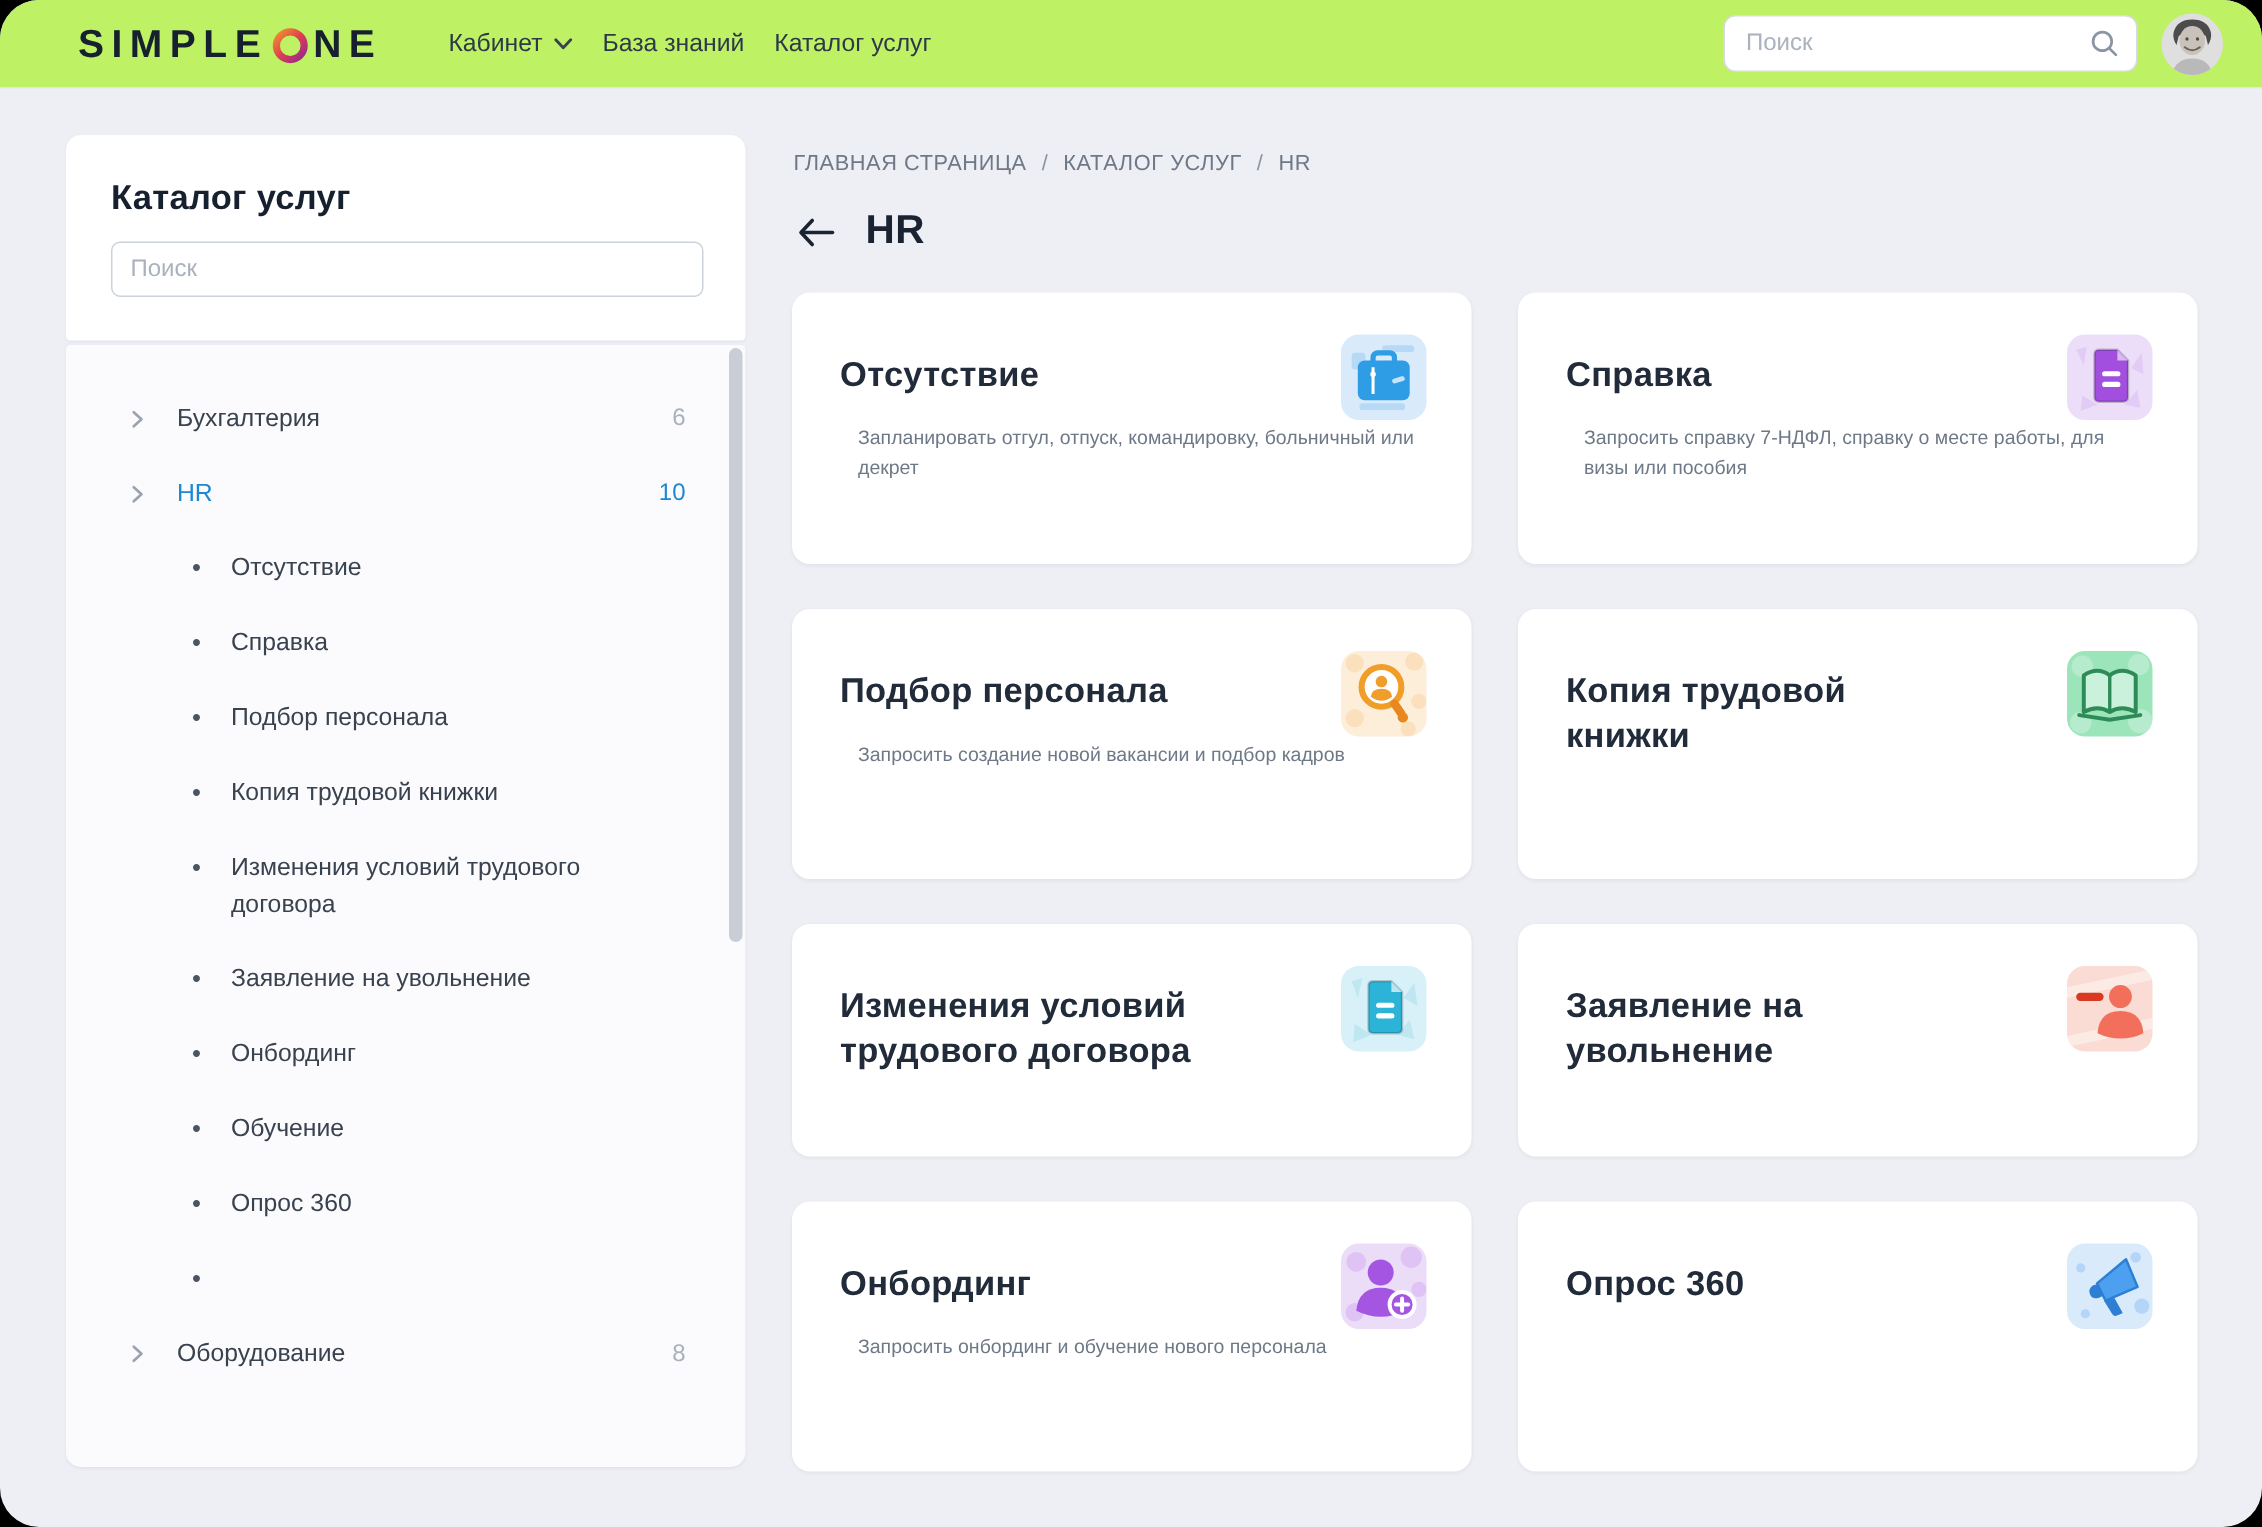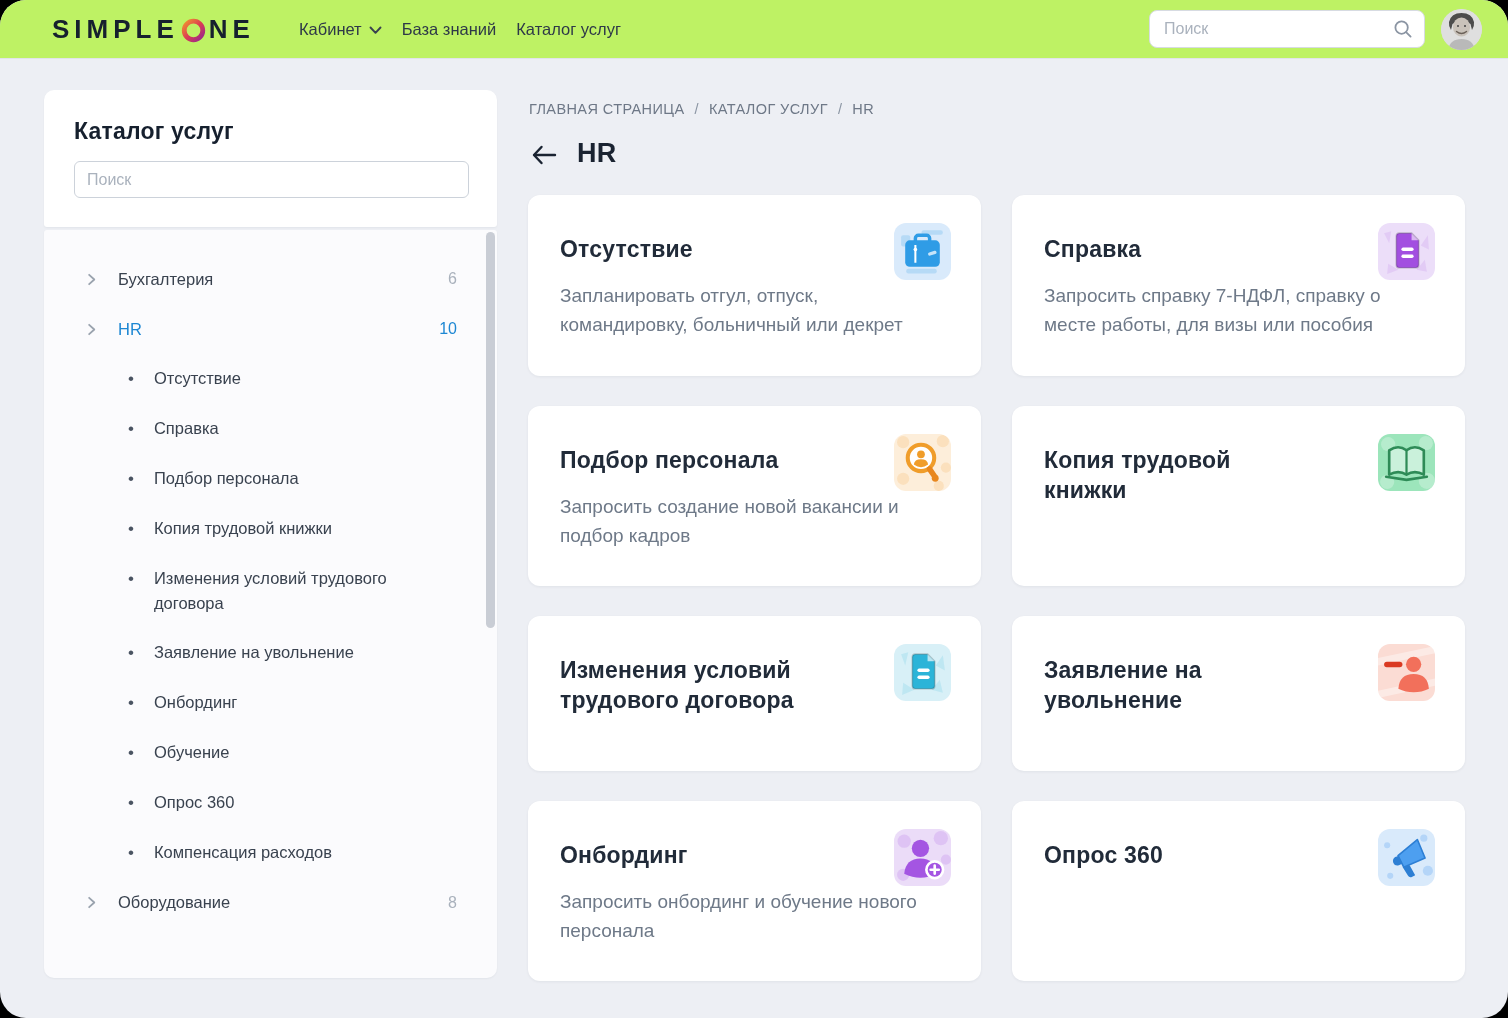--- a/index.html
+++ b/index.html
@@ -40,21 +40,21 @@
   .breadcrumb{position:absolute;left:529px;top:101px;display:flex;align-items:center;gap:10px;font-size:14.5px;color:#6e7887;letter-spacing:.4px;}
   .breadcrumb .crumb{cursor:pointer;white-space:nowrap;}
   .breadcrumb .sep{color:#8b95a3;}
   .title-row{position:absolute;left:531px;top:138px;display:flex;align-items:center;gap:20px;}
   .title-row .back{display:flex;cursor:pointer;margin-top:2px;}
   .title-row h1{margin:0;font-size:27px;font-weight:700;color:#1a2331;letter-spacing:.3px;}
 
   .cards{position:absolute;left:528px;top:195px;width:937px;display:grid;grid-template-columns:1fr 1fr;column-gap:31px;grid-template-rows:181px 180px 155px 180px;row-gap:30px;}
   .card{position:relative;background:#fff;border-radius:12px;padding:34px 32px 0 32px;box-shadow:0 1px 3px rgba(25,35,55,.06);cursor:pointer;}
   .card-title{margin:0;padding-top:5px;max-width:272px;font-size:23px;font-weight:700;color:#212b39;line-height:1.32;letter-spacing:.2px;}
-  .card-desc{margin:18px 0 0 0;max-width:398px;font-size:19px;color:#6e7988;line-height:1.52;}
+  .card-desc{margin:18px 0 0 12px;max-width:398px;font-size:13px;color:#6e7988;line-height:1.52;}
   .card-icon{position:absolute;top:28px;right:30px;width:57px;height:57px;border-radius:12px;overflow:hidden;}
   .card-icon svg{display:block;}
 </style>
 </head>
 <body>
 
 <div class="screen">
 
   <header class="navbar">
     <div class="logo">
@@ -162,21 +162,20 @@
         <div class="tree-row tree-item">
           <span class="bullet">•</span>
           <span class="lbl">Обучение</span>
         </div>
         <div class="tree-row tree-item">
           <span class="bullet">•</span>
           <span class="lbl">Опрос 360</span>
         </div>
         <div class="tree-row tree-item">
           <span class="bullet">•</span>
-          <span class="lbl">Компенсация расходов</span>
         </div>
         <div class="tree-row tree-group">
           <span class="chev">
             <svg width="15" height="15" viewBox="0 0 16 16" fill="none">
               <path d="M5.5 3 L11 8 L5.5 13" stroke="#9aa3ae" stroke-width="1.9" stroke-linecap="round" stroke-linejoin="round"></path>
             </svg>
           </span>
           <span class="lbl">Оборудование</span>
           <span class="cnt">8</span>
         </div>

